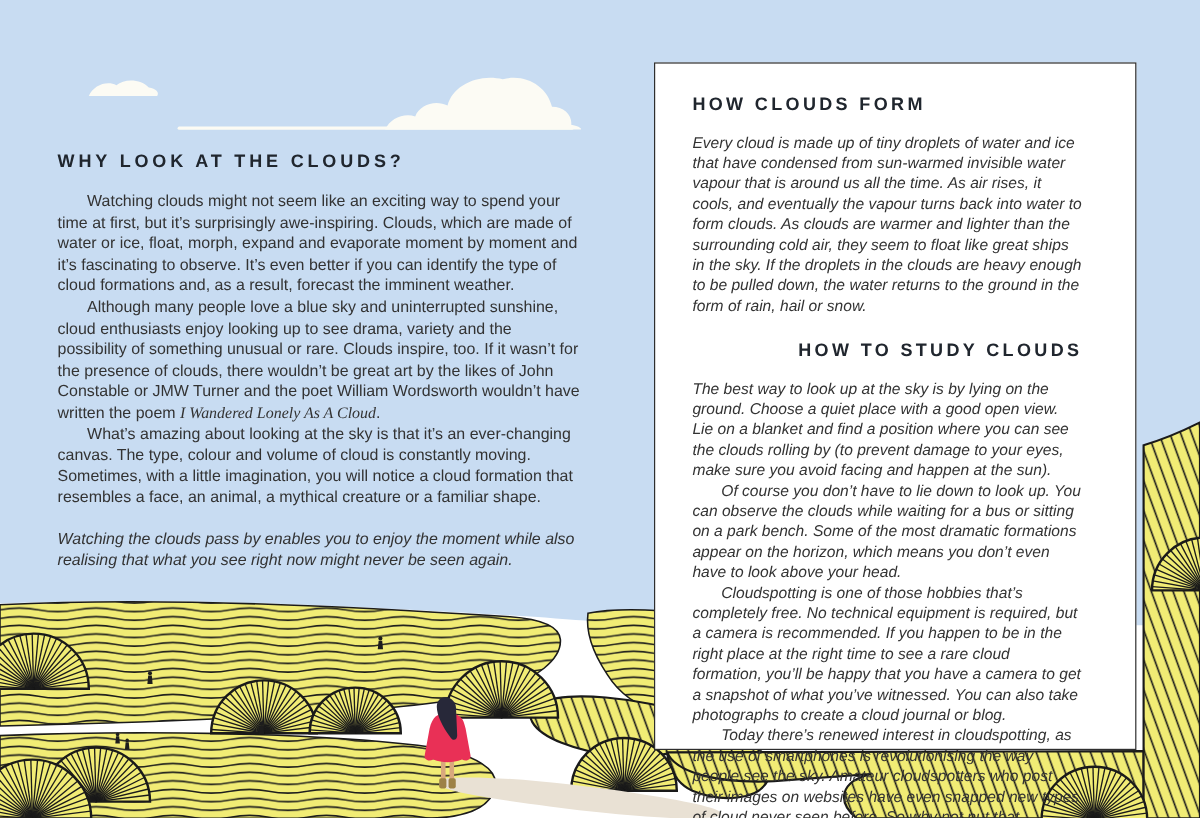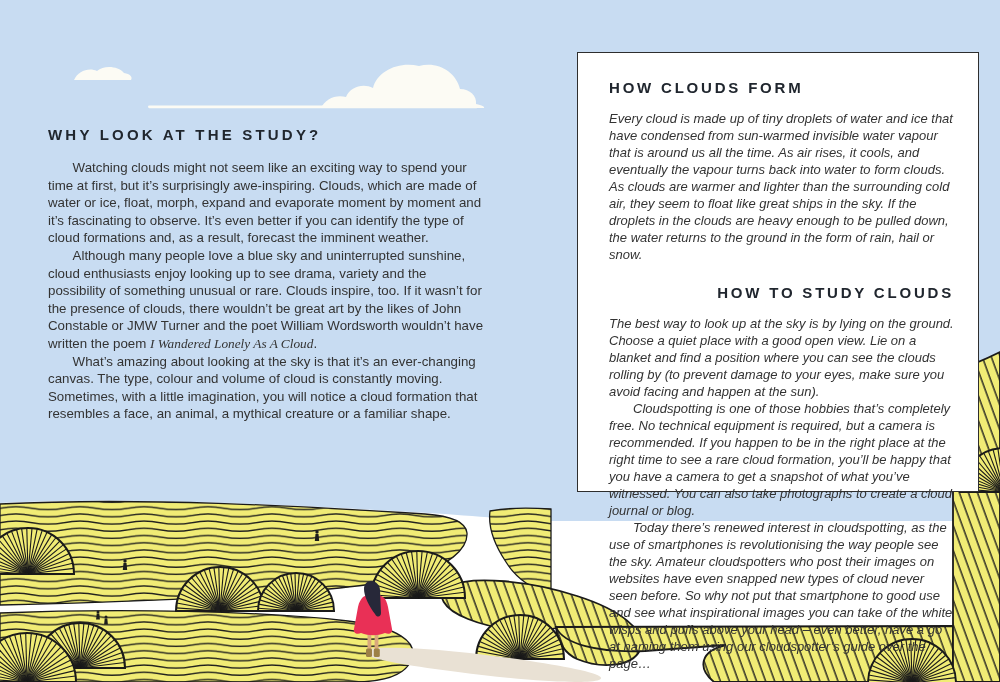--- a/index.html
+++ b/index.html
@@ -23,24 +23,24 @@
   .left-page h1{
     margin:0 0 16px 0;font-size:15px;font-weight:bold;
     letter-spacing:3.2px;color:var(--heading);
   }
   .left-page p{margin:0;font-size:13.3px;line-height:17.6px;}
   .ind{text-indent:1.85em;}
   .note{font-style:italic;margin-top:17px !important;}
   .booktitle{font-style:italic;font-family:Liberation Serif, serif;}
 
   .panel{
-    position:absolute;left:577px;top:52px;width:402px;height:440px;
+    position:absolute;left:545px;top:52px;width:402px;height:573px;
     box-sizing:border-box;background:var(--panel_bg);
     border:1.6px solid var(--panel_border);
-    padding:26px 24px 0 31px;color:var(--body_text);
+    padding:26px 44px 0 31px;color:var(--body_text);
   }
   .panel h2{
     margin:0 0 14px 0;font-size:15px;font-weight:bold;
     letter-spacing:2.8px;color:var(--heading);
   }
   .panel h2.second{margin-top:21px;text-align:right;}
   .panel p{margin:0;font-size:13px;line-height:17px;font-style:italic;}
 </style>
 </head>
 <body>
@@ -397,28 +397,30 @@
       <rect x="367.5" y="630" width="3.8" height="21" style="fill:var(--skin)"></rect>
       <rect x="374.6" y="630" width="3.8" height="21" style="fill:var(--skin)"></rect>
       <rect x="366" y="648.5" width="6" height="8.5" rx="1.5" style="fill:var(--boot)"></rect>
       <rect x="373.8" y="648.5" width="6" height="8.5" rx="1.5" style="fill:var(--boot)"></rect>
       <path style="fill:var(--coat)" d="M363 597 C 369 593 378 593 383 597 C 386 599 387 603 388 607 L 392 629 C 393 633 389 635 385 633 C 377 636 369 636 361 633 C 357 635 353 633 354 629 L 358 607 C 359 602 361 599 363 597 Z"></path>
       <path style="fill:var(--hair)" d="M371 581 C 376 581 380 585 380 590 L 381 613 C 381 617 377 618 375 614 C 369 606 364 596 364 589 C 364 584 367 581 371 581 Z"></path>
     </g>
   </svg>
 
   <section class="left-page">
-    <h1>WHY LOOK AT THE STUDY?</h1>
+    <h1>WHY LOOK AT THE CLOUDS?</h1>
     <p class="ind">Watching clouds might not seem like an exciting way to spend your time at first, but it’s surprisingly awe-inspiring. Clouds, which are made of water or ice, float, morph, expand and evaporate moment by moment and it’s fascinating to observe. It’s even better if you can identify the type of cloud formations and, as a result, forecast the imminent weather.</p>
     <p class="ind"><span>Although many people love a blue sky and uninterrupted sunshine, cloud enthusiasts enjoy looking up to see drama, variety and the possibility of something unusual or rare. Clouds inspire, too. If it wasn’t for the presence of clouds, there wouldn’t be great art by the likes of John Constable or JMW Turner and the poet William Wordsworth wouldn’t have written the poem </span><span class="booktitle">I Wandered Lonely As A Cloud</span><span>.</span></p>
     <p class="ind">What’s amazing about looking at the sky is that it’s an ever-changing canvas. The type, colour and volume of cloud is constantly moving. Sometimes, with a little imagination, you will notice a cloud formation that resembles a face, an animal, a mythical creature or a familiar shape.</p>
+    <p class="note">Watching the clouds pass by enables you to enjoy the moment while also realising that what you see right now might never be seen again.</p>
   </section>
 
   <aside class="panel">
     <h2>HOW CLOUDS FORM</h2>
     <p>Every cloud is made up of tiny droplets of water and ice that have condensed from sun-warmed invisible water vapour that is around us all the time. As air rises, it cools, and eventually the vapour turns back into water to form clouds. As clouds are warmer and lighter than the surrounding cold air, they seem to float like great ships in the sky. If the droplets in the clouds are heavy enough to be pulled down, the water returns to the ground in the form of rain, hail or snow.</p>
     <h2 class="second">HOW TO STUDY CLOUDS</h2>
     <p>The best way to look up at the sky is by lying on the ground. Choose a quiet place with a good open view. Lie on a blanket and find a position where you can see the clouds rolling by (to prevent damage to your eyes, make sure you avoid facing and happen at the sun).</p>
+    <p class="ind">Of course you don’t have to lie down to look up. You can observe the clouds while waiting for a bus or sitting on a park bench. Some of the most dramatic formations appear on the horizon, which means you don’t even have to look above your head.</p>
     <p class="ind">Cloudspotting is one of those hobbies that’s completely free. No technical equipment is required, but a camera is recommended. If you happen to be in the right place at the right time to see a rare cloud formation, you’ll be happy that you have a camera to get a snapshot of what you’ve witnessed. You can also take photographs to create a cloud journal or blog.</p>
     <p class="ind">Today there’s renewed interest in cloudspotting, as the use of smartphones is revolutionising the way people see the sky. Amateur cloudspotters who post their images on websites have even snapped new types of cloud never seen before. So why not put that smartphone to good use and see what inspirational images you can take of the white wisps and puffs above your head – even better, have a go at naming them using our cloudspotter’s guide over the page…</p>
   </aside>
 
 </div>
 
 </body></html>

